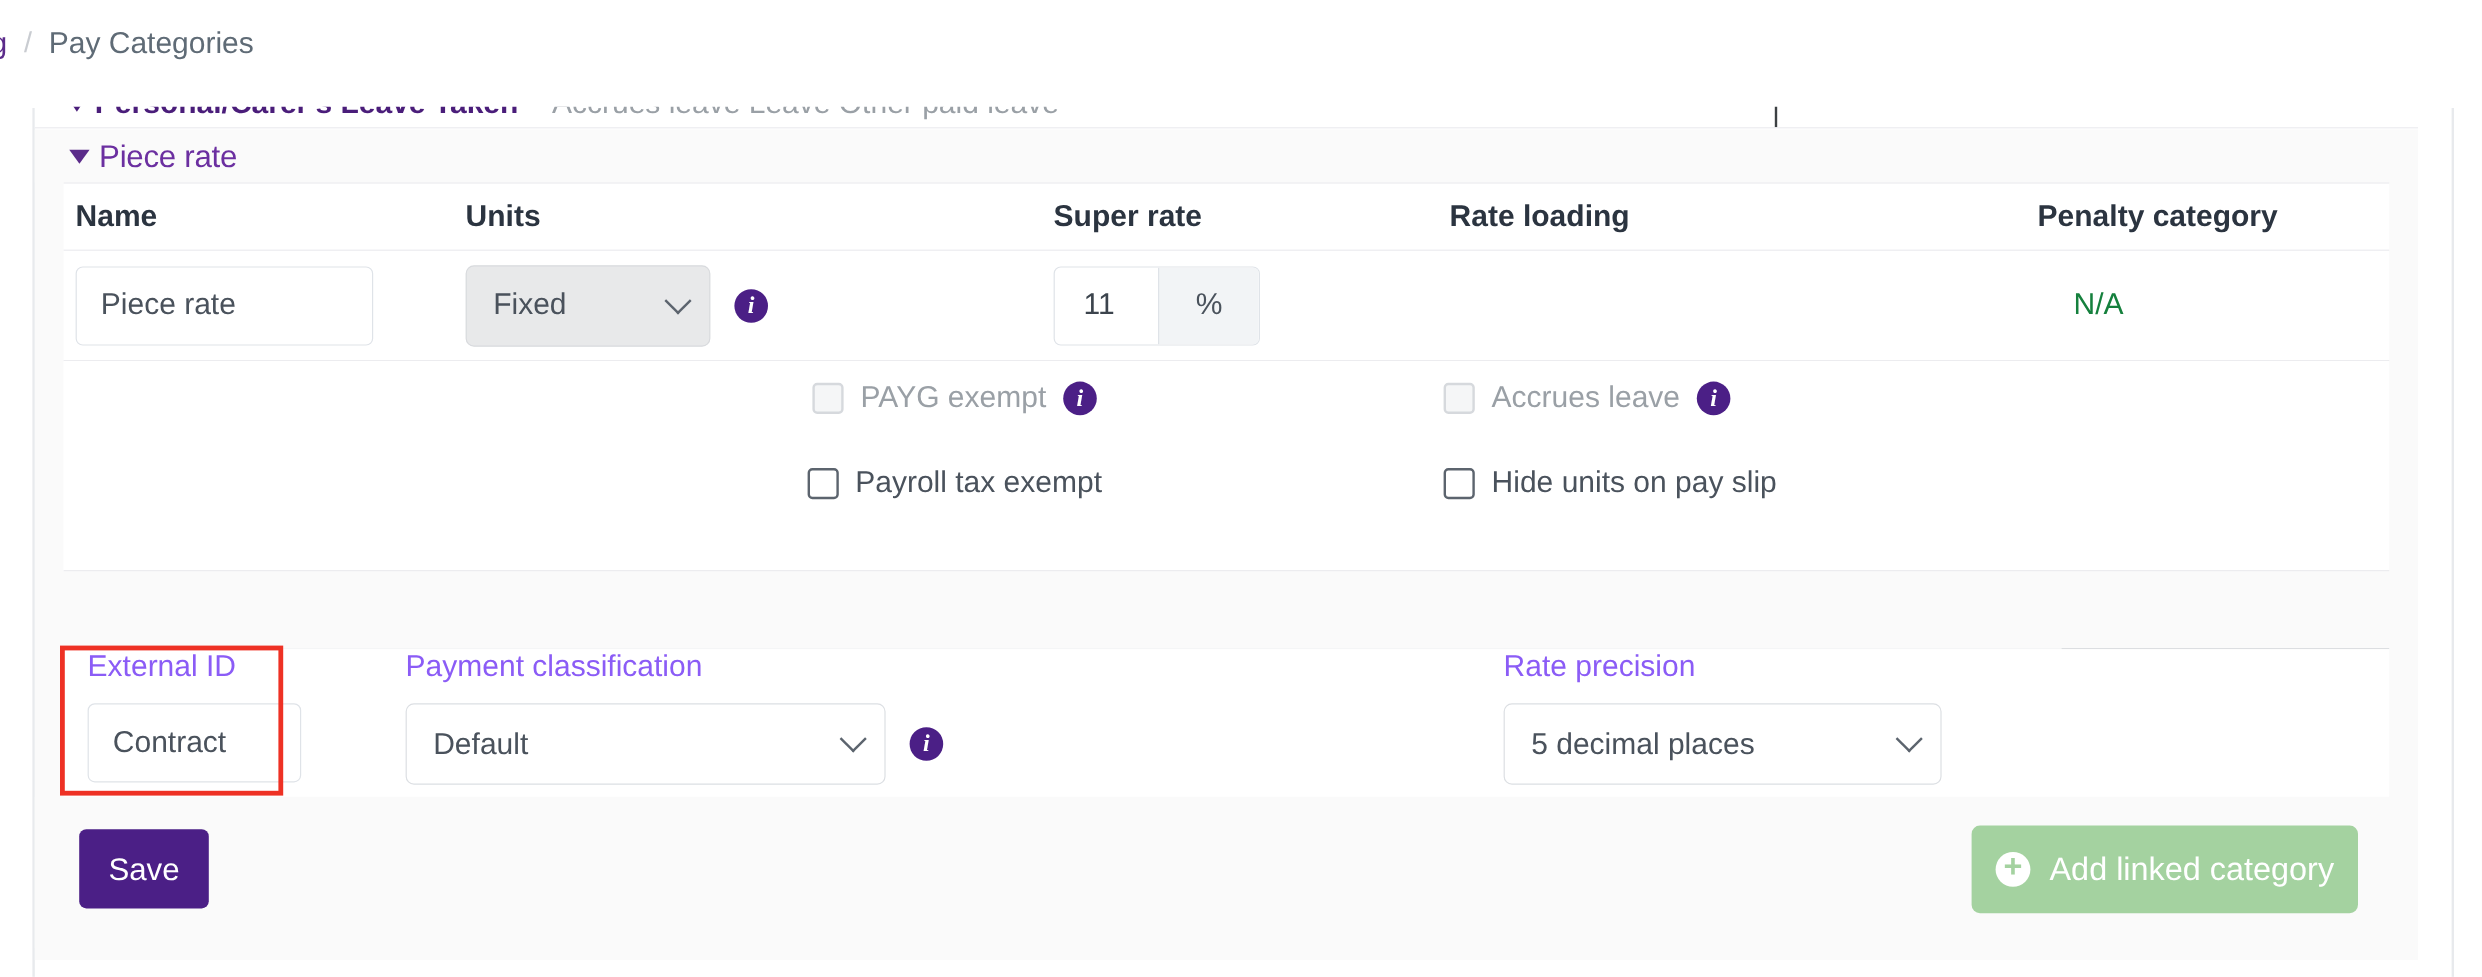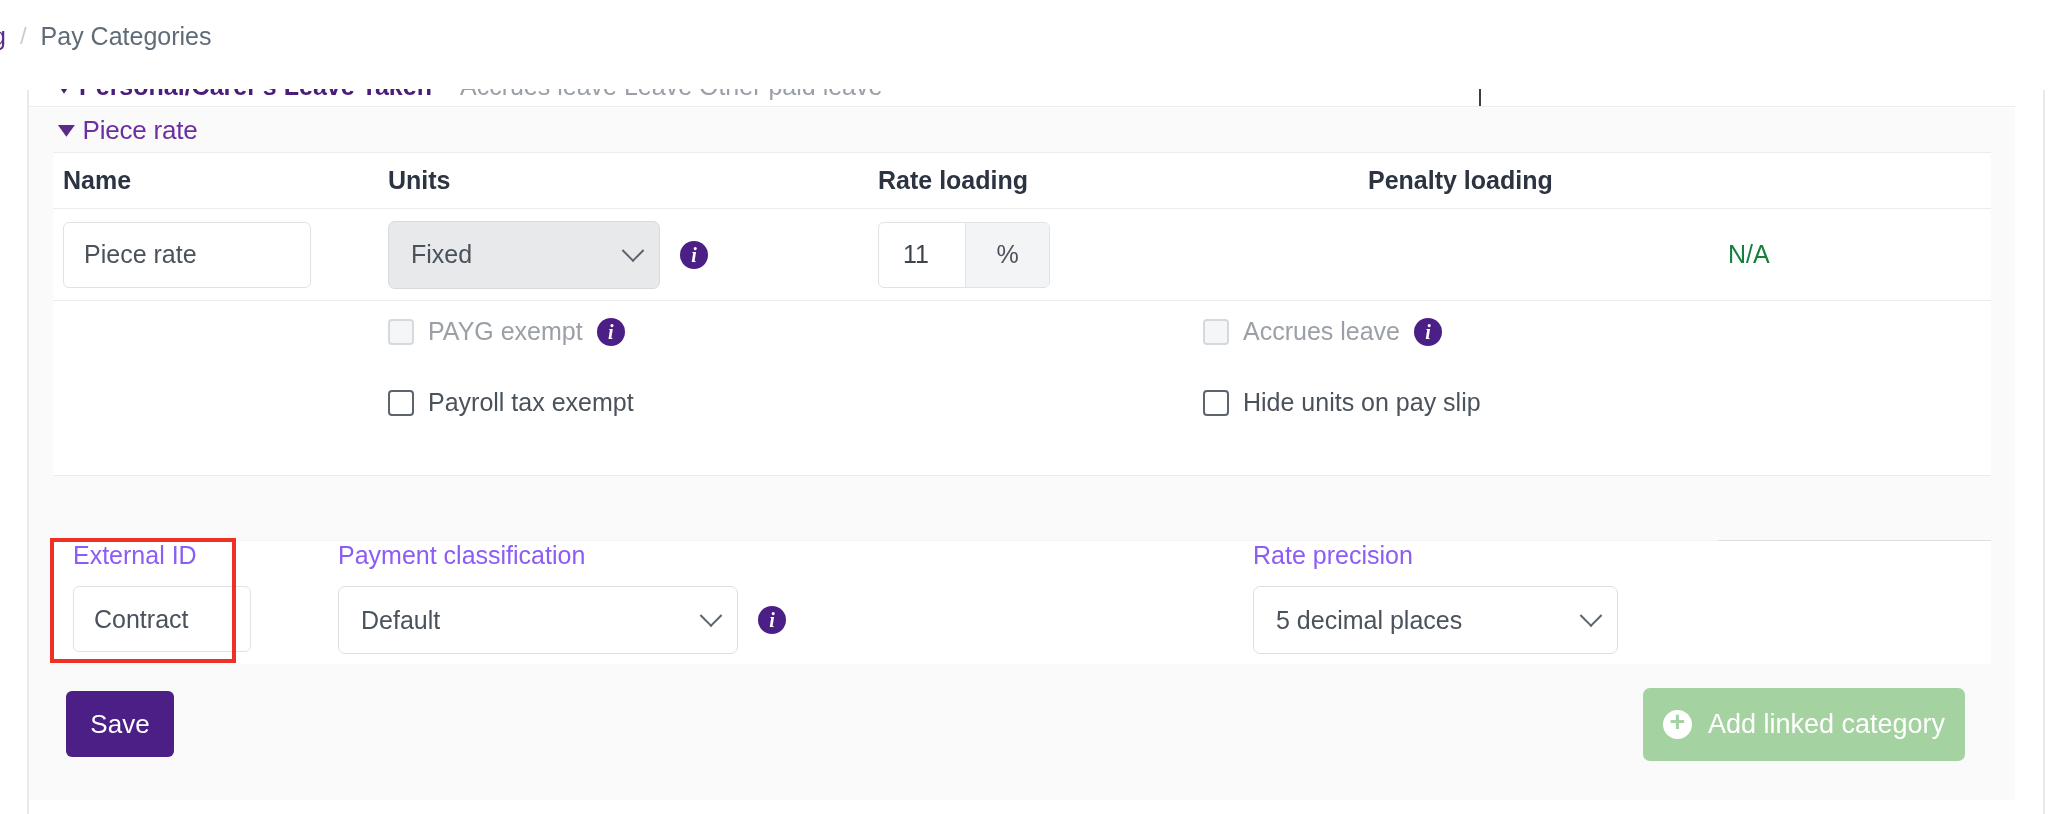--- a/index.html
+++ b/index.html
@@ -149,21 +149,21 @@
     color: #4a525c;
     background: #ffffff;
   }
   .select-box.disabled { background: #e8e9ea; border-color: #d8dadd; }
   .chev-down {
     width: 16px; height: 16px;
     border-right: 2.4px solid #5c646e;
     border-bottom: 2.4px solid #5c646e;
     transform: rotate(45deg) translate(-3px,-3px);
   }
-  .select-units { width: 272px; gap: 29px; }
+  .select-units { width: 204px; gap: 29px; }
 
   .info-icon {
     width: 28px; height: 28px;
     border-radius: 50%;
     background: #4b1f86;
     color: #ffffff;
     font-family: "Liberation Serif", serif;
     font-style: italic;
     font-weight: bold;
     font-size: 20px;
@@ -202,21 +202,21 @@
     display: flex; align-items: flex-start;
     min-height: 71px;
     padding-left: 10px;
   }
   .check-block {
     border-bottom: 1px solid #ececef;
     background: #ffffff;
     padding-top: 16px;
     padding-bottom: 16px;
   }
-  .cb-cell { display: flex; align-items: center; gap: 14px; }
+  .cb-cell { display: flex; align-items: center; gap: 14px; justify-content: center; }
   .cb-pad-left { width: 325px; }
   .cb-mid      { width: 815px; }
   .checkbox {
     width: 26px; height: 26px;
     border: 2px solid #5c646e;
     border-radius: 4px;
     background: #ffffff;
     flex: none;
   }
   .checkbox.disabled { border-color: #d6d9dd; background: #f5f6f7; }
@@ -331,22 +331,23 @@
   <div class="section-head">
     <span class="section-chevron">▾</span>
     <span class="section-title">Piece rate</span>
   </div>
 
   <div class="table">
 
     <div class="thead">
       <div class="th col-name">Name</div>
       <div class="th col-units">Units</div>
+      <div class="th col-super">Super rate</div>
       <div class="th col-rateld">Rate loading</div>
-      <div class="th col-penalty">Penalty loading</div>
+      <div class="th col-penalty">Penalty category</div>
     </div>
 
     <div class="trow">
       <div class="col-name">
         <div class="txt-input input-name">Piece rate</div>
       </div>
 
       <div class="col-units">
         <div style="display:flex;align-items:center;gap:20px;">
           <div class="select-box select-units disabled">

